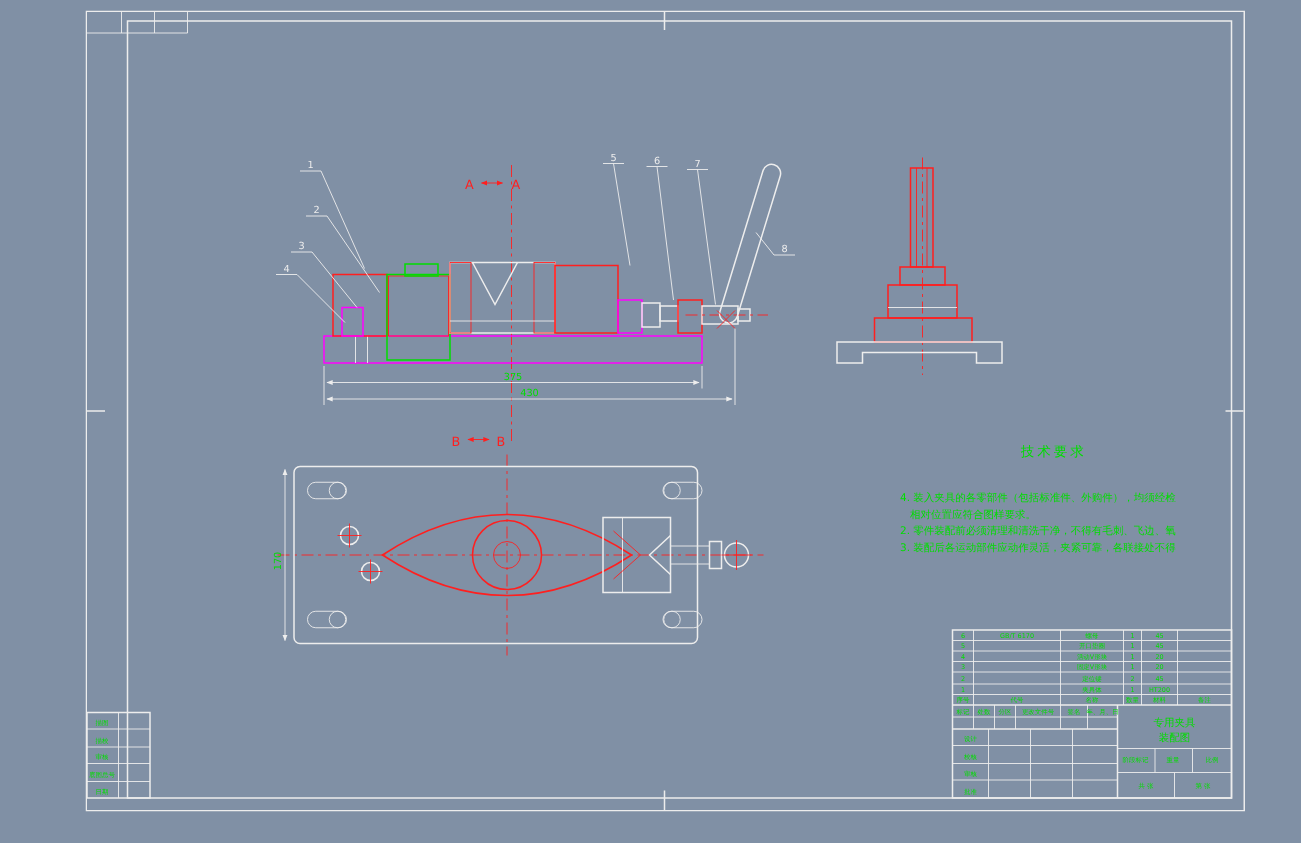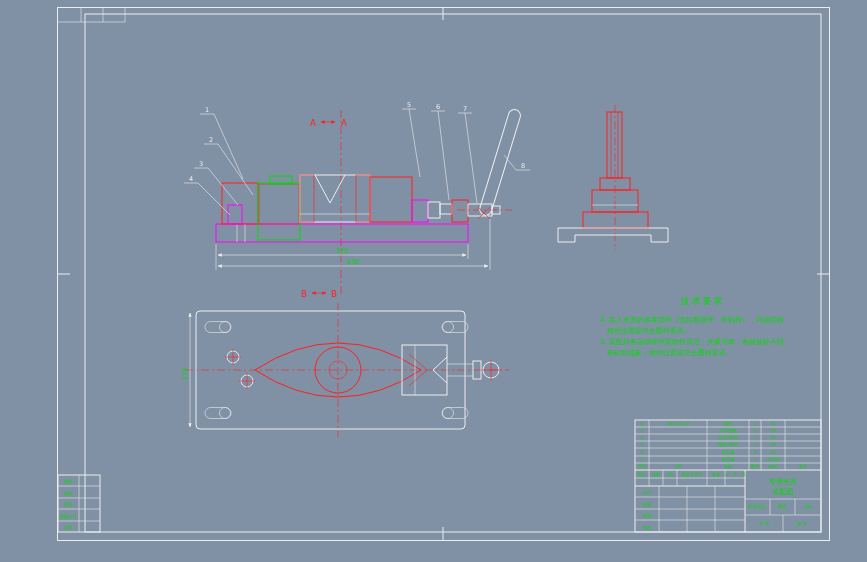--- a/index.html
+++ b/index.html
@@ -15,21 +15,21 @@
   .lm{stroke:#ff00ff;fill:none;stroke-width:1;}
   .thin{stroke-width:.6;}
   .dash{stroke-dasharray:8 3 2 3;}
   text{stroke:none;}
   .tw{fill:#ededed;} .tg{fill:#00dd00;} .tr{fill:#ff1f1f;}
   .f4{font-size:4.3px;} .f6{font-size:6.5px;}
   .f7{font-size:7px;} .f8{font-size:8.5px;}
   .mid{text-anchor:middle;}
   
   .tech{position:absolute;left:543px;top:288px;width:205px;color:#00dd00;}
-  .tech-title{text-align:center;font-size:9px;letter-spacing:2px;margin-bottom:7px;}
+  .tech-title{text-align:center;font-size:9px;letter-spacing:2px;margin-bottom:19px;}
   .tech-line{font-size:7px;line-height:11px;white-space:pre;}
 </style>
 </head>
 <body>
 
 <div class="stage">
   <div class="sheet">
 
     <svg width="773" height="534" viewBox="0 0 773 534">
       <defs>
@@ -346,18 +346,18 @@
         <text x="11" y="499" class="tg f4 mid">审核</text>
         <text x="11" y="511" class="tg f4 mid">底图总号</text>
         <text x="11" y="522" class="tg f4 mid">日期</text>
       </g>
     </svg>
 
     <div class="tech">
       <div class="tech-title">技术要求</div>
       <div class="tech-line">4. 装入夹具的各零部件（包括标准件、外购件），均须经检</div>
       <div class="tech-line">   相对位置应符合图样要求。</div>
+      <div class="tech-line">2. 零件装配前必须清理和清洗干净，不得有毛刺、飞边、氧</div>
       <div class="tech-line">3. 装配后各运动部件应动作灵活，夹紧可靠，各联接处不得</div>
-      <div class="tech-line">   有松动现象，相对位置应符合图样要求。</div>
     </div>
 
   </div>
 </div>
 
 </body></html>

